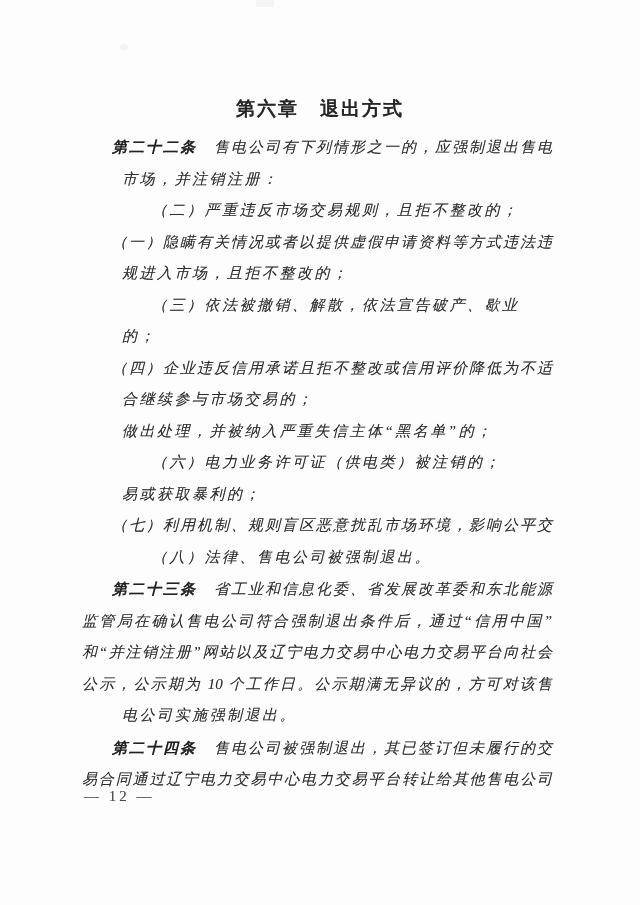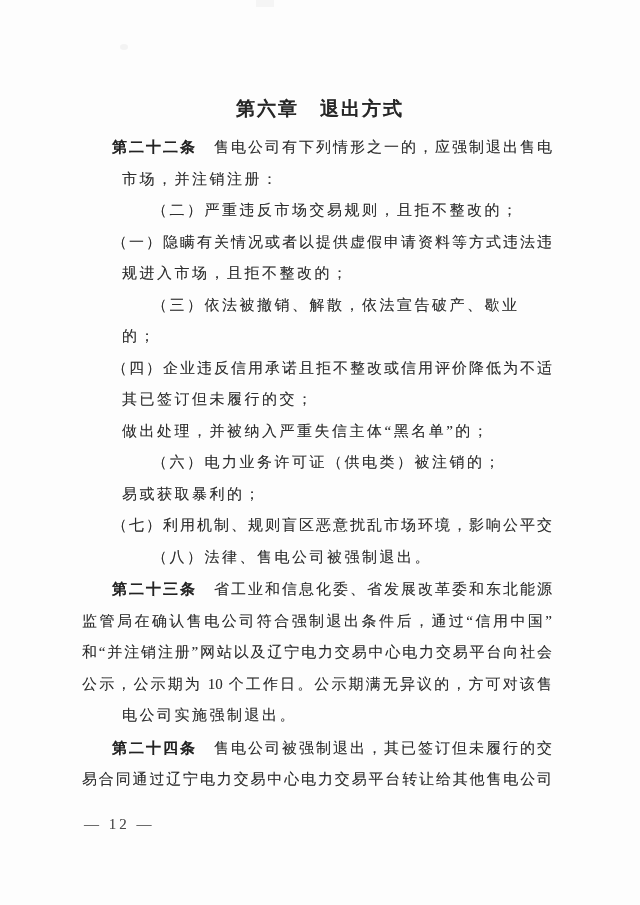--- a/index.html
+++ b/index.html
@@ -30,20 +30,21 @@
     text-shadow: 0 0 0.4px rgba(0,0,0,0.35);
   }
   .doc-body {
     position: absolute;
     top: 131px;
     left: 82px;
     width: 470px;
   }
   .para {
     margin: 0;
+    font-style: italic;
   }
   .line {
     font-size: 15px;
     line-height: 31.5px;
     color: #2e2e2e;
     text-shadow: 0 0 0.4px rgba(0,0,0,0.3);
   }
   .line.full {
     text-align: justify;
     text-align-last: justify;
@@ -56,21 +57,21 @@
   .line.indent {
     text-indent: 2em;
   }
   .line b {
     font-weight: 700;
     font-family: "Liberation Sans", "DejaVu Sans", sans-serif;
     color: #222222;
   }
   .page-number {
     position: absolute;
-    top: 816px;
+    top: 788px;
     left: 84px;
     font-size: 15px;
     letter-spacing: 3px;
     color: #4a4a4a;
     text-shadow: 0 0 0.4px rgba(0,0,0,0.25);
   }
   
   .scan-smudge-top-right {
     position: absolute;
     top: 0;
@@ -108,21 +109,21 @@
       </div>
       <div class="para">
         <div class="line full indent"><span>（一）隐瞒有关情况或者以提供虚假申请资料等方式违法违</span></div>
         <div class="line short"><span>规进入市场，且拒不整改的；</span></div>
       </div>
       <div class="para">
         <div class="line short indent"><span>（三）依法被撤销、解散，依法宣告破产、歇业的；</span></div>
       </div>
       <div class="para">
         <div class="line full indent"><span>（四）企业违反信用承诺且拒不整改或信用评价降低为不适</span></div>
-        <div class="line short"><span>其已签订但未履行的交；</span></div>
+        <div class="line short"><span>合继续参与市场交易的；</span></div>
       </div>
       <div class="para">
         <div class="line short"><span>做出处理，并被纳入严重失信主体“黑名单”的；</span></div>
       </div>
       <div class="para">
         <div class="line short indent"><span>（六）电力业务许可证（供电类）被注销的；</span></div>
       </div>
       <div class="para">
         <div class="line short"><span>易或获取暴利的；</span></div>
         <div class="line full indent"><span>（七）利用机制、规则盲区恶意扰乱市场环境，影响公平交</span></div>

